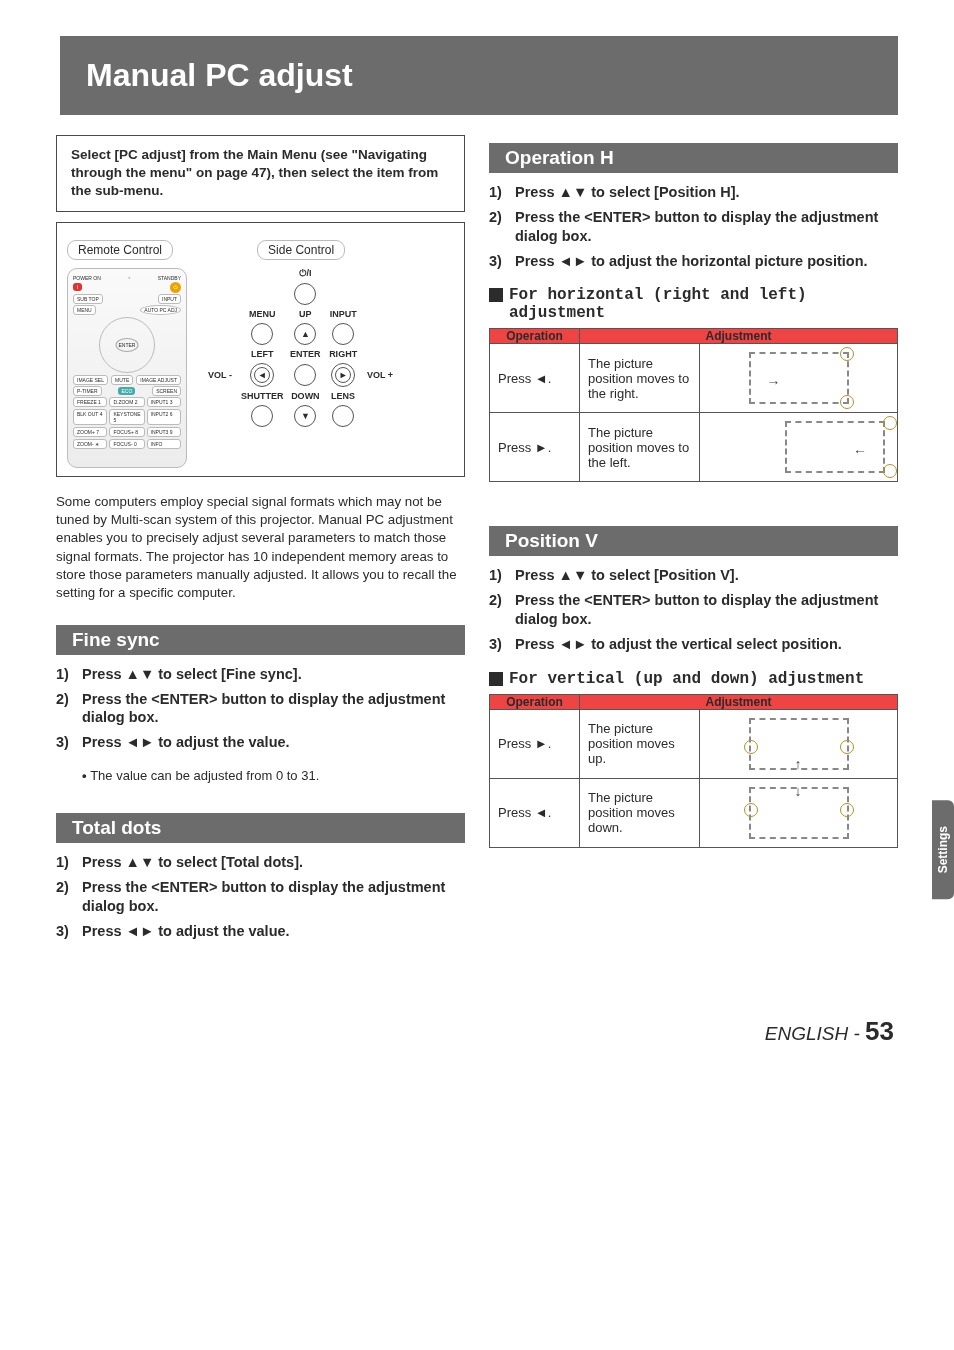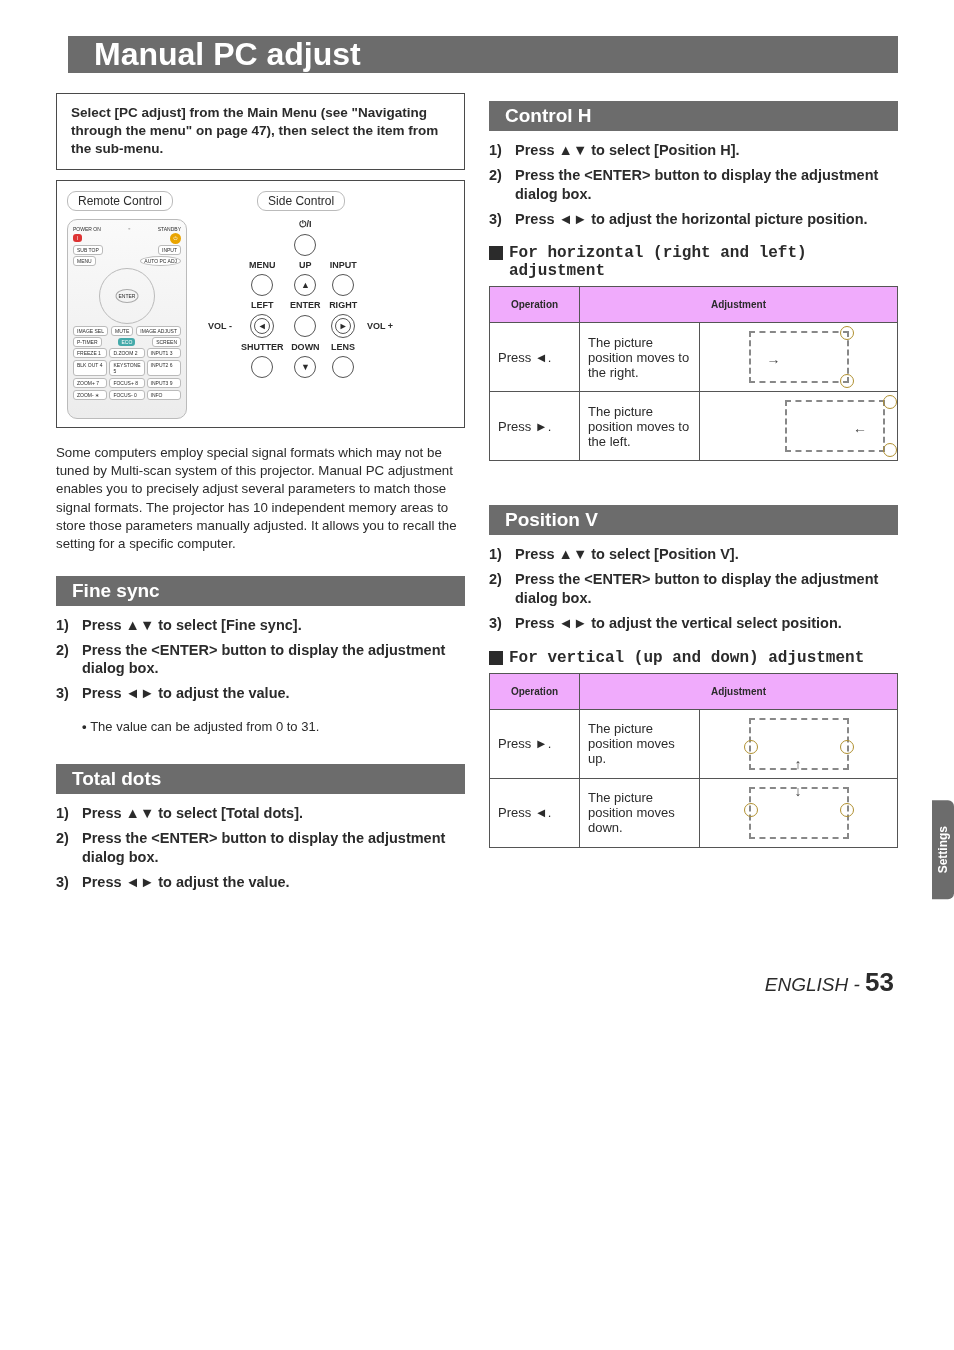--- a/index.html
+++ b/index.html
@@ -10,40 +10,40 @@
     background: #fff;
     width: 954px;
     position: relative;
   }
   .page { padding: 36px 56px 40px 56px; }
   .title-bar {
     background: #6c6c6c;
     color: #fff;
     font-size: 32px;
     font-weight: bold;
-    padding: 0 18px;
-    margin: 0 0 20px 12px;
+    padding: 21px 18px;
+    margin: 0 0 20px 4px;
     border-left: 8px solid #6c6c6c;
   }
   .columns { display: flex; gap: 24px; }
   .col { flex: 1; min-width: 0; }
   .intro-box {
     border: 1.5px solid #4a4a4a;
     padding: 10px 14px;
     font-weight: bold;
     font-size: 13.5px;
     line-height: 1.35;
     margin-bottom: 10px;
   }
   .control-box {
     border: 1.5px solid #4a4a4a;
     padding: 10px 10px 8px 10px;
     margin-bottom: 16px;
   }
-  .control-labels { display: flex; gap: 24px; margin-bottom: 8px; }
+  .control-labels { display: flex; gap: 24px; margin-bottom: 8px; margin-top: 7px; }
   .rc-label, .sc-label {
     border: 1px solid #bbb; border-radius: 9px;
     padding: 2px 10px; font-size: 12px;
   }
   .controls { display: flex; gap: 18px; align-items: flex-start; }
   .remote {
     width: 120px; height: 200px;
     border: 1px solid #bbb; border-radius: 10px;
     background: linear-gradient(#fafafa,#ececec);
     padding: 5px; font-size: 5px; position: relative;
@@ -69,21 +69,21 @@
     border-left: 6px solid #6c6c6c;
   }
   ol.steps { list-style: none; padding: 0; margin: 0 0 16px 0; counter-reset: st; }
   ol.steps > li { font-size: 14.5px; font-weight: bold; margin: 0 0 6px 0; padding-left: 26px; position: relative; line-height:1.3;}
   ol.steps > li::before { counter-increment: st; content: counter(st) ")"; position:absolute; left:0; }
   .bullet-sub { font-weight: normal; font-size: 13px; margin: 2px 0 0 26px; }
   .bullet-sub::before { content: "•  "; font-weight:bold;}
   .sub-head { font-size: 16px; font-weight: bold; margin: 8px 0 6px 0; display:flex; align-items:flex-start; gap:6px;font-family:Liberation Mono, monospace;}
   .sub-head .sq { width:14px;height:14px;background:#2b2b2b; display:inline-block; margin-top:2px; flex:0 0 14px;}
   table.adj { border-collapse: collapse; width: 100%; margin-bottom: 22px; }
-  table.adj th { background:#f0abfc; border:1.5px solid #555; font-size:10px; padding:12px 6px; font-weight:bold;}
+  table.adj th { background:#ef4444; border:1.5px solid #555; font-size:12px; padding:0 6px; font-weight:bold;}
   table.adj td { border:1.5px solid #555; font-size:13px; padding:8px 8px; vertical-align:middle;}
   table.adj td.op { width:90px; }
   table.adj td.desc { width:120px; }
   table.adj td.fig { text-align:center; width:auto; }
   .diagram { width:100px; height:52px; border:2px dashed #888; position:relative; margin:0 auto;}
   .diagram .c { width:14px;height:14px;border:1.5px solid #b09030;border-radius:50%;position:absolute;}
   .diagram .arrow { position:absolute; font-size:14px; color:#444;}
   .footer { margin-top: 60px; text-align:right; font-style: italic; font-size: 19px; padding-right:4px;}
   .footer .pg { font-style: normal; font-weight:bold; font-size:26px;}
   .side-tab {
@@ -225,21 +225,21 @@
 
       <div class="section-bar">Total dots</div>
       <ol class="steps">
         <li>Press ▲▼ to select [Total dots].</li>
         <li>Press the &lt;ENTER&gt; button to display the adjustment dialog box.</li>
         <li>Press ◄► to adjust the value.</li>
       </ol>
     </div>
 
     <div class="col">
-      <div class="section-bar">Control H</div>
+      <div class="section-bar">Operation H</div>
       <ol class="steps">
         <li>Press ▲▼ to select [Position H].</li>
         <li>Press the &lt;ENTER&gt; button to display the adjustment dialog box.</li>
         <li>Press ◄► to adjust the horizontal picture position.</li>
       </ol>
       <div class="sub-head">
           <span class="sq"></span>
           <span>For horizontal (right and left) adjustment</span>
         </div>
       <table class="adj">

